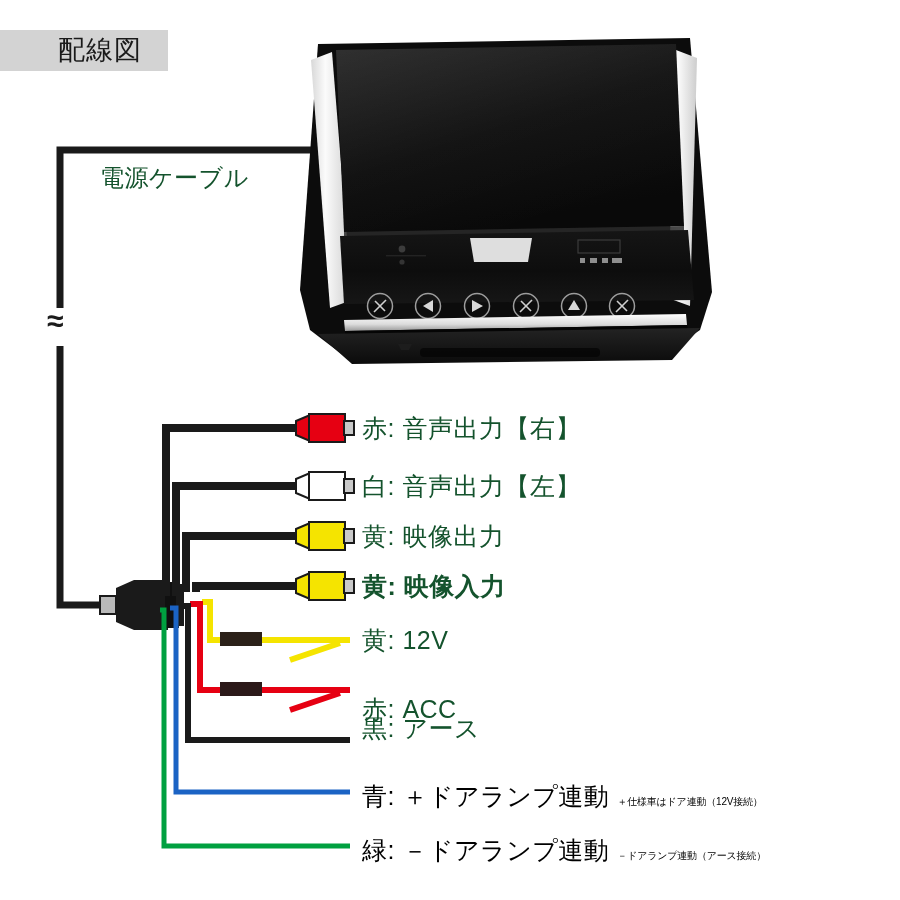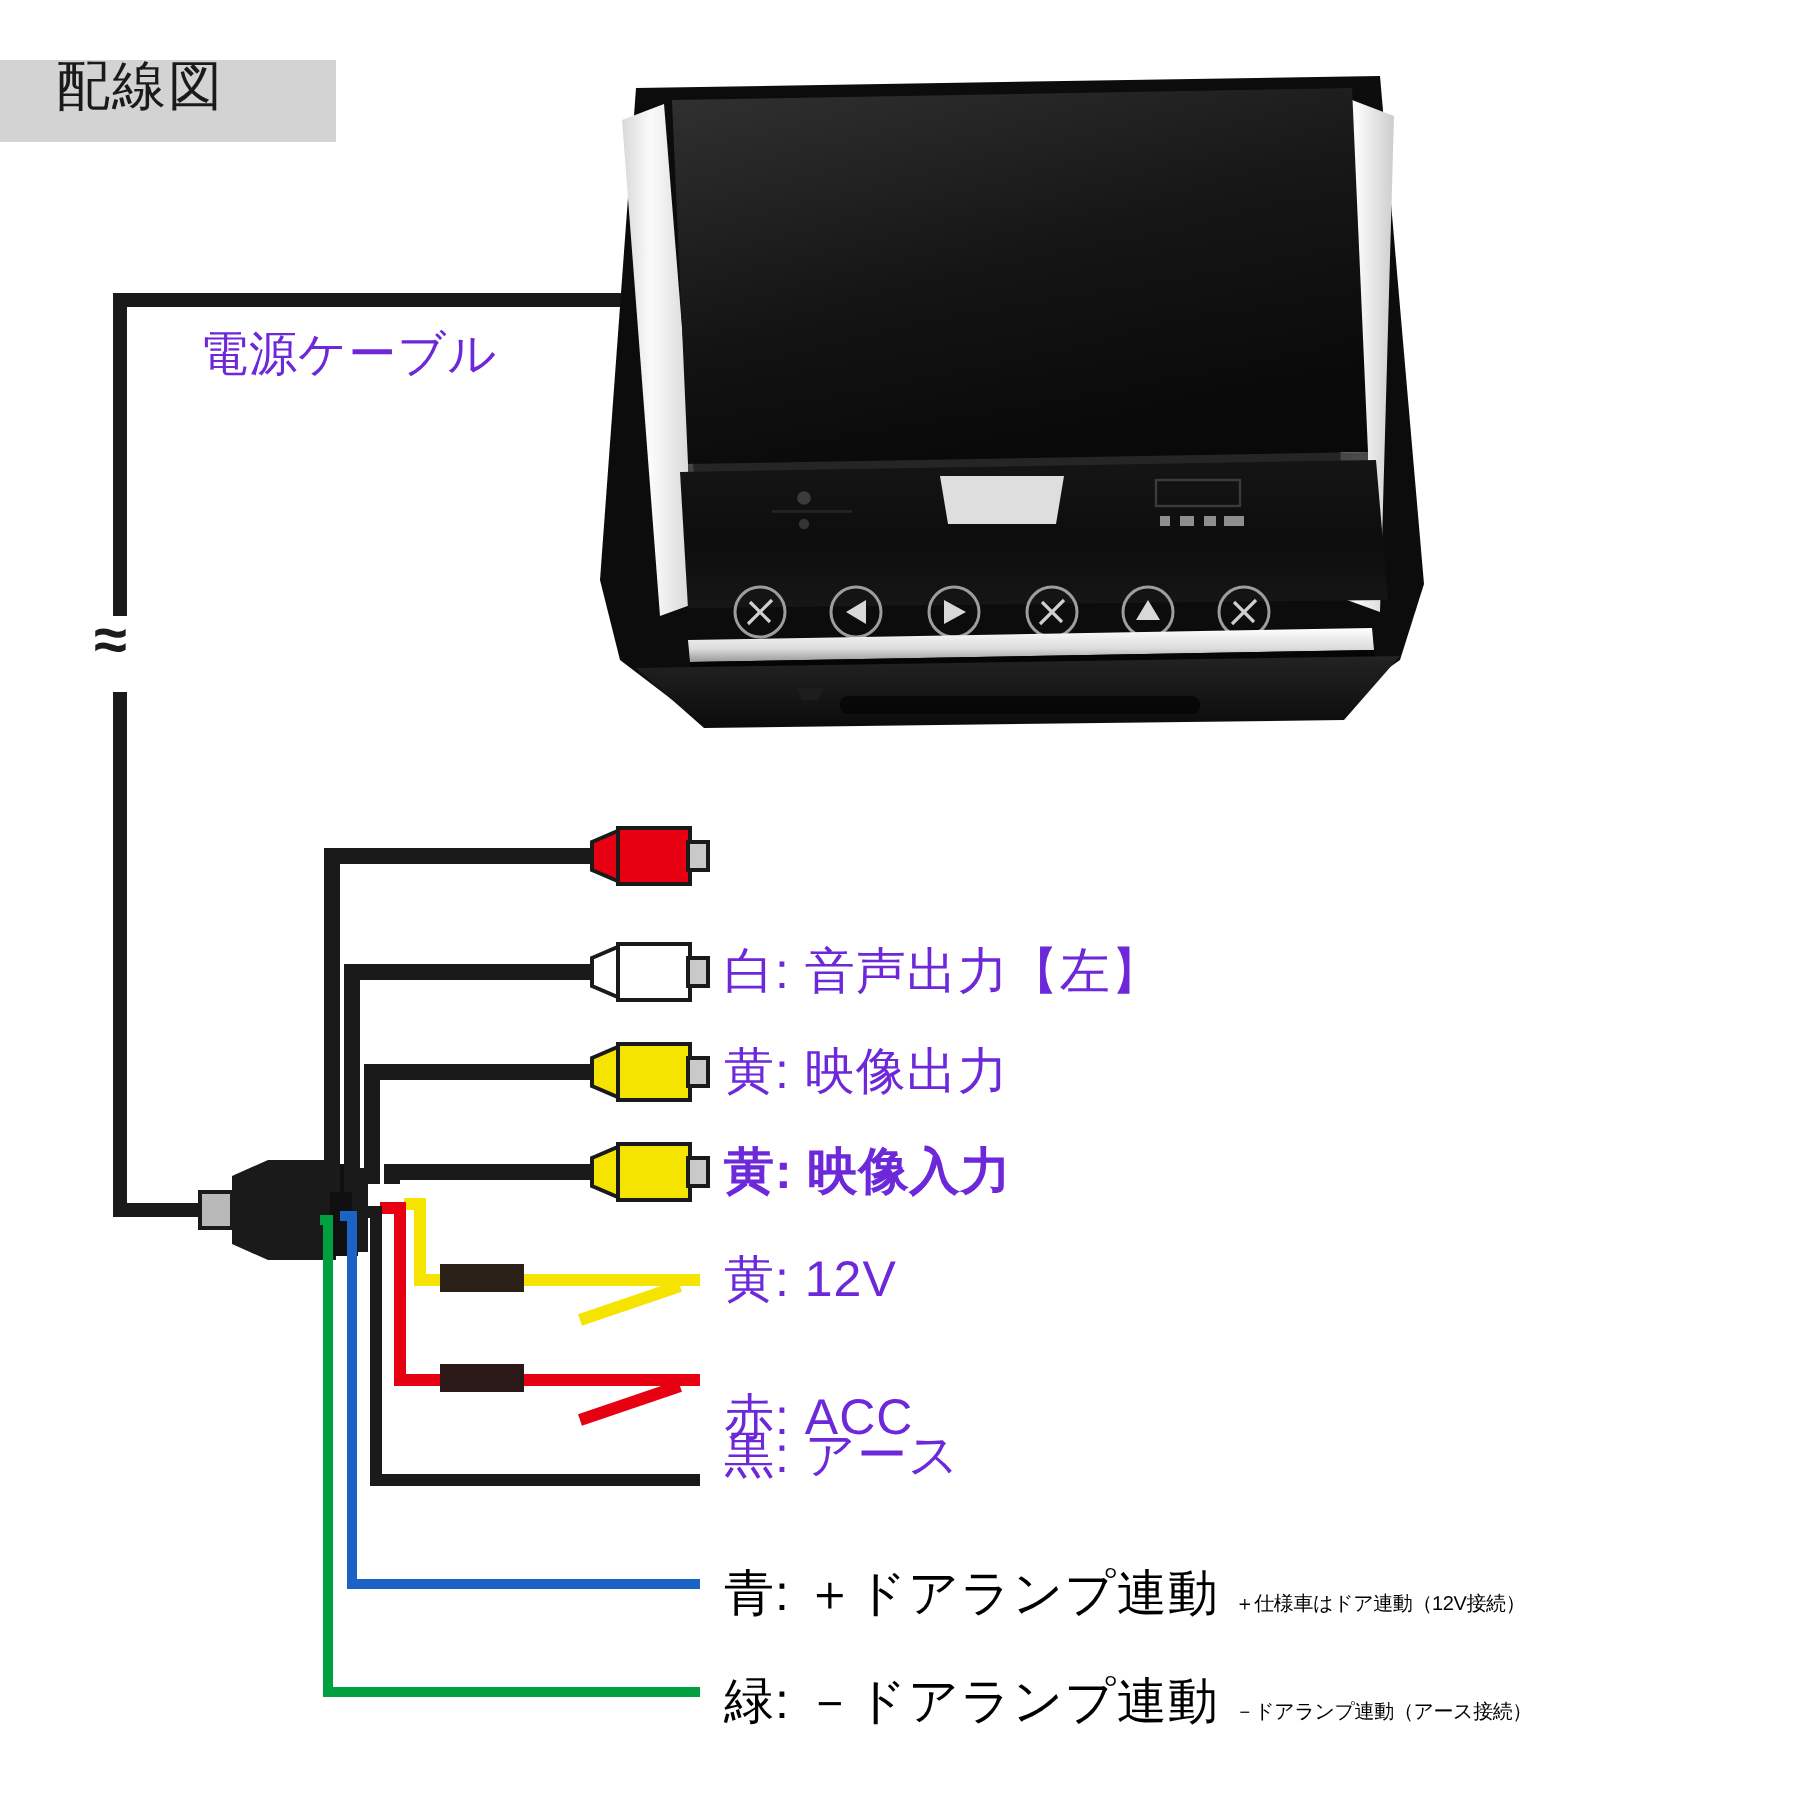--- a/index.html
+++ b/index.html
@@ -14,42 +14,42 @@
     width: 900px; height: 900px;
     background: #ffffff;
   }
 
   
   .title-box {
     position: absolute;
     left: 0px; top: 30px;
     width: 168px; height: 41px;
     background: #d3d3d3;
-    display: flex; align-items: flex-start;
+    display: flex; align-items: center; padding-left: 30px;
   }
   .title-text {
     font-size: 27px;
     font-weight: 400;
     color: #1a1a1a;
     padding-left: 28px;
     letter-spacing: 1px;
     line-height: 1;
   }
 
   
   #art {
     position: absolute;
     left: 0; top: 0;
     width: 900px; height: 900px;
   }
 
   
   .lbl {
     position: absolute;
-    color: #6d28d9;
+    color: #14532d;
     white-space: nowrap;
     line-height: 1;
   }
   .lbl-main {
     font-size: 25px;
     letter-spacing: 0.5px;
   }
   .lbl-note {
     font-size: 10px;
     letter-spacing: -0.2px;
@@ -250,20 +250,21 @@
 
     <g>
       <path d="M 160 610 L 164 610 L 164 846 L 350 846" fill="none" stroke="#00a040" stroke-width="5"></path>
     </g>
   </svg>
 
   <div class="lbl" style="left:47px; top:306px; font-size:30px; font-weight:700; color:#1c1c1c;">≈</div>
 
   <div class="lbl lbl-power" style="left:100px; top:166px;">電源ケーブル</div>
 
+  <div class="lbl lbl-main" style="left:362px; top:416px;">赤: 音声出力【右】</div>
   <div class="lbl lbl-main" style="left:362px; top:474px;text-align:right;">白: 音声出力【左】</div>
   <div class="lbl lbl-main" style="left:362px; top:524px;">黄: 映像出力</div>
   <div class="lbl lbl-main" style="left:362px; top:574px;font-weight:bold;">黄: 映像入力</div>
 
   <div class="lbl lbl-main" style="left:362px; top:628px;">黄: 12V</div>
   <div class="lbl lbl-main" style="left:362px; top:678px;margin-top:19px;">赤: ACC</div>
   <div class="lbl lbl-main" style="left:362px; top:716px;text-align:center;">黒: アース</div>
 
   <div class="row" style="left:362px; top:780px;text-align:right;">
     <span class="lbl-main">青: ＋ドアランプ連動</span>

